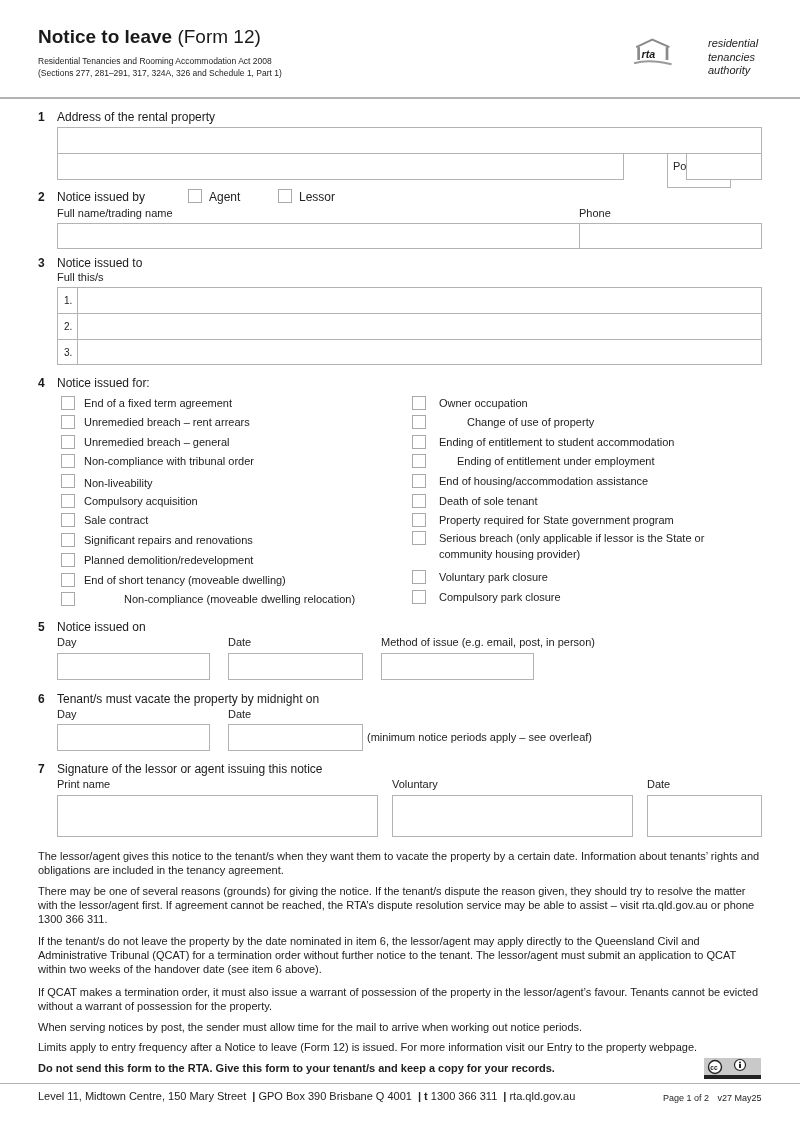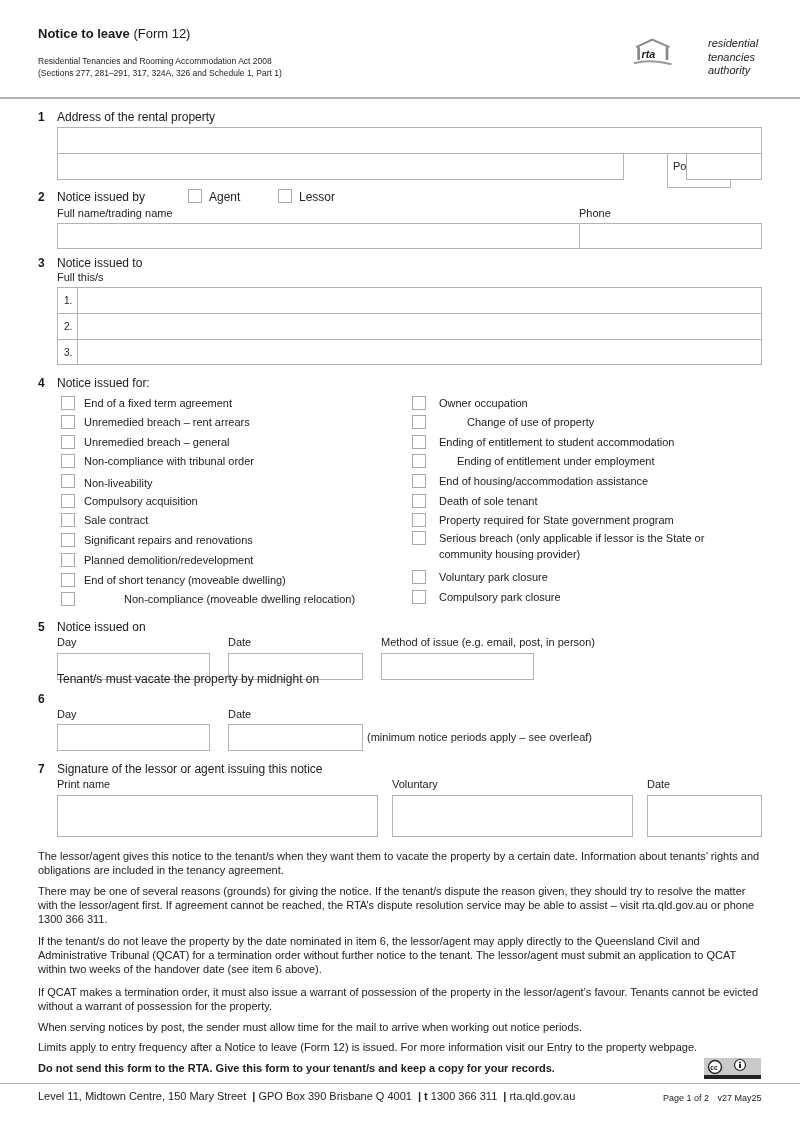--- a/index.html
+++ b/index.html
@@ -1,19 +1,19 @@
 <!DOCTYPE html>
 <html><head>
 <meta charset="utf-8">
 <style>
   html, body { margin:0; padding:0; background:#ffffff; }
   body { width:800px; height:1130px; position:relative; overflow:hidden;
          font-family:"Liberation Sans", sans-serif; color:#1a1a1a; }
   .abs { position:absolute; }
-  .title { left:38px; top:26px; font-size:13px; white-space:nowrap; }
+  .title { left:38px; top:26px; font-size:19px; white-space:nowrap; }
   .title b { font-weight:bold; }
   .subtitle { left:38px; top:55px; font-size:8.5px; line-height:12px; color:#222; }
   .logo { left:633px; top:26px; width:140px; height:54px; }
   .logo-text { left:708px; top:37px; font-size:11px; font-style:italic; line-height:13.5px; color:#222; }
   .hr-top { left:0; top:97px; width:800px; height:2px; background:#b3b3b3; }
   .hr-bottom { left:0; top:1083px; width:800px; height:1px; background:#b3b3b3; }
   .secnum { font-weight:bold; font-size:12px; }
   .sechead { font-size:12px; }
   .label { font-size:11px; color:#222; }
   .box { border:1px solid #b3b3b3; box-sizing:border-box; background:#fff; }
@@ -142,21 +142,21 @@
 <div class="abs secnum" style="left:38px;top:620px;">5</div>
 <div class="abs sechead" style="left:57px;top:620px;">Notice issued on</div>
 <div class="abs label" style="left:57px;top:636px;">Day</div>
 <div class="abs label" style="left:228px;top:636px;">Date</div>
 <div class="abs label" style="left:381px;top:636px;">Method of issue (e.g. email, post, in person)</div>
 <div class="abs box" style="left:57px;top:653px;width:153px;height:27px;"></div>
 <div class="abs box" style="left:228px;top:653px;width:135px;height:27px;"></div>
 <div class="abs box" style="left:381px;top:653px;width:153px;height:27px;"></div>
 
 <div class="abs secnum" style="left:38px;top:692px;">6</div>
-<div class="abs sechead" style="left:57px;top:672px;text-align:right;">Tenant/s must vacate the property by midnight on</div>
+<div class="abs sechead" style="left:57px;top:692px;text-align:right;">Tenant/s must vacate the property by midnight on</div>
 <div class="abs label" style="left:57px;top:708px;">Day</div>
 <div class="abs label" style="left:228px;top:708px;">Date</div>
 <div class="abs box" style="left:57px;top:724px;width:153px;height:27px;"></div>
 <div class="abs box" style="left:228px;top:724px;width:135px;height:27px;"></div>
 <div class="abs label" style="left:367px;top:731px;">(minimum notice periods apply – see overleaf)</div>
 
 <div class="abs secnum" style="left:38px;top:762px;">7</div>
 <div class="abs sechead" style="left:57px;top:762px;">Signature of the lessor or agent issuing this notice</div>
 <div class="abs label" style="left:57px;top:778px;">Print name</div>
 <div class="abs label" style="left:392px;top:778px;">Voluntary</div>

